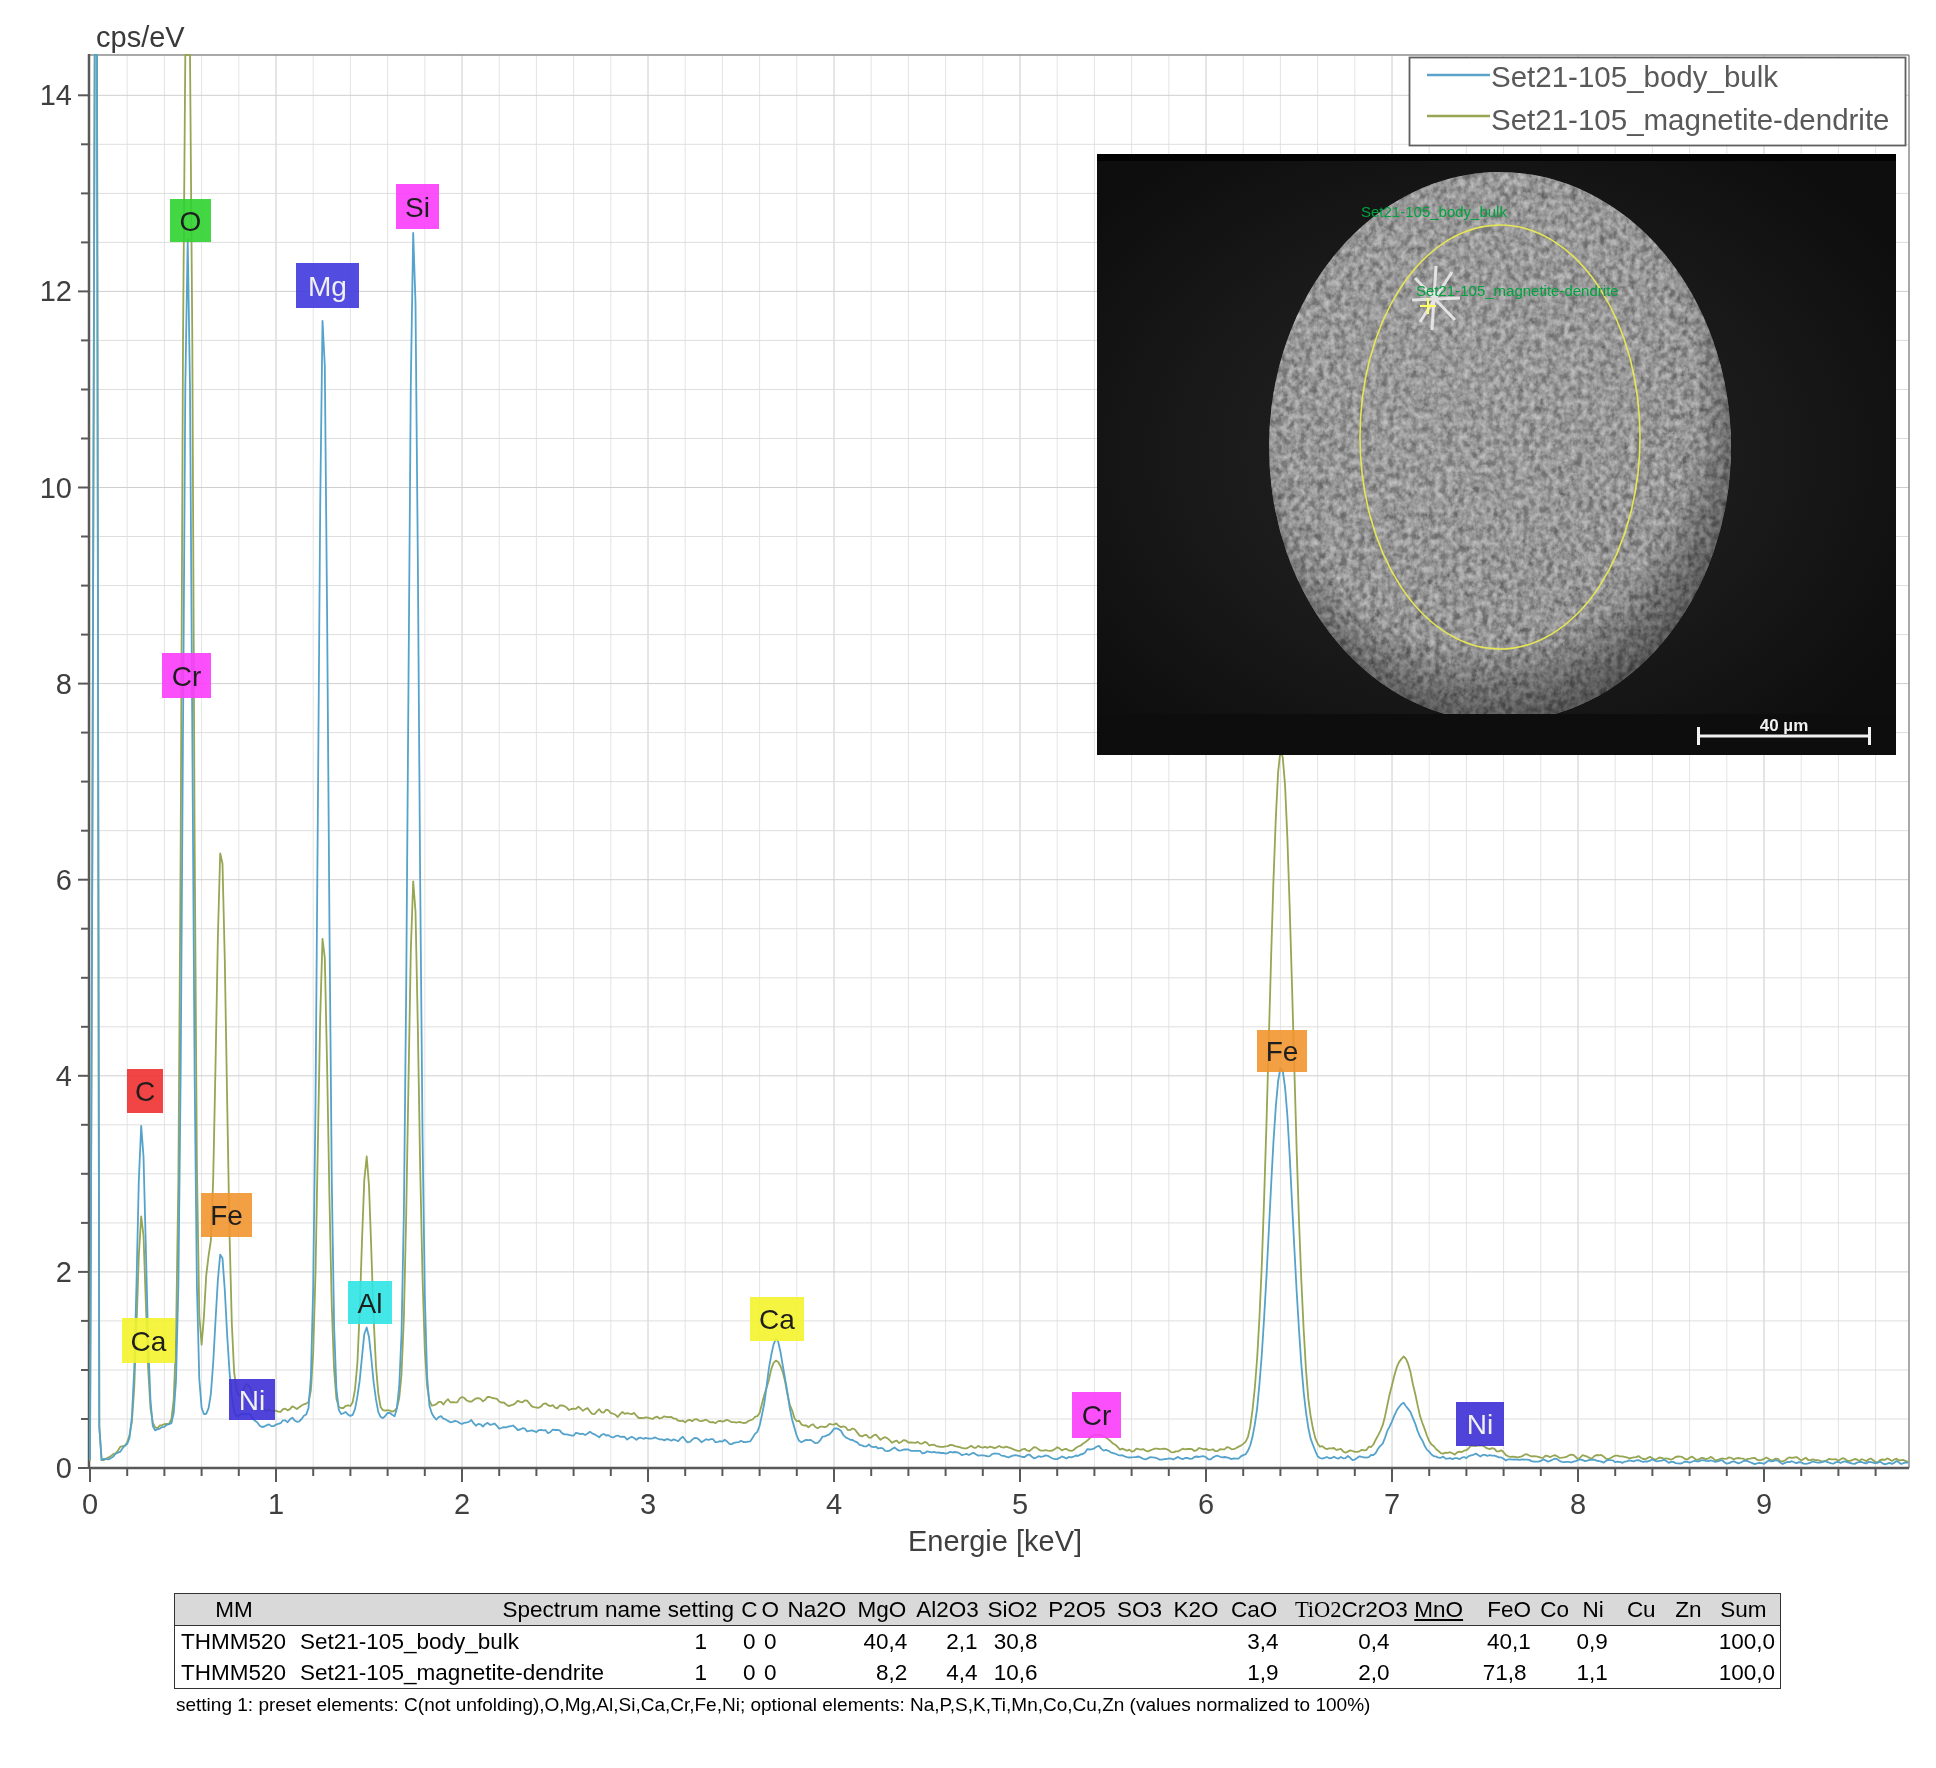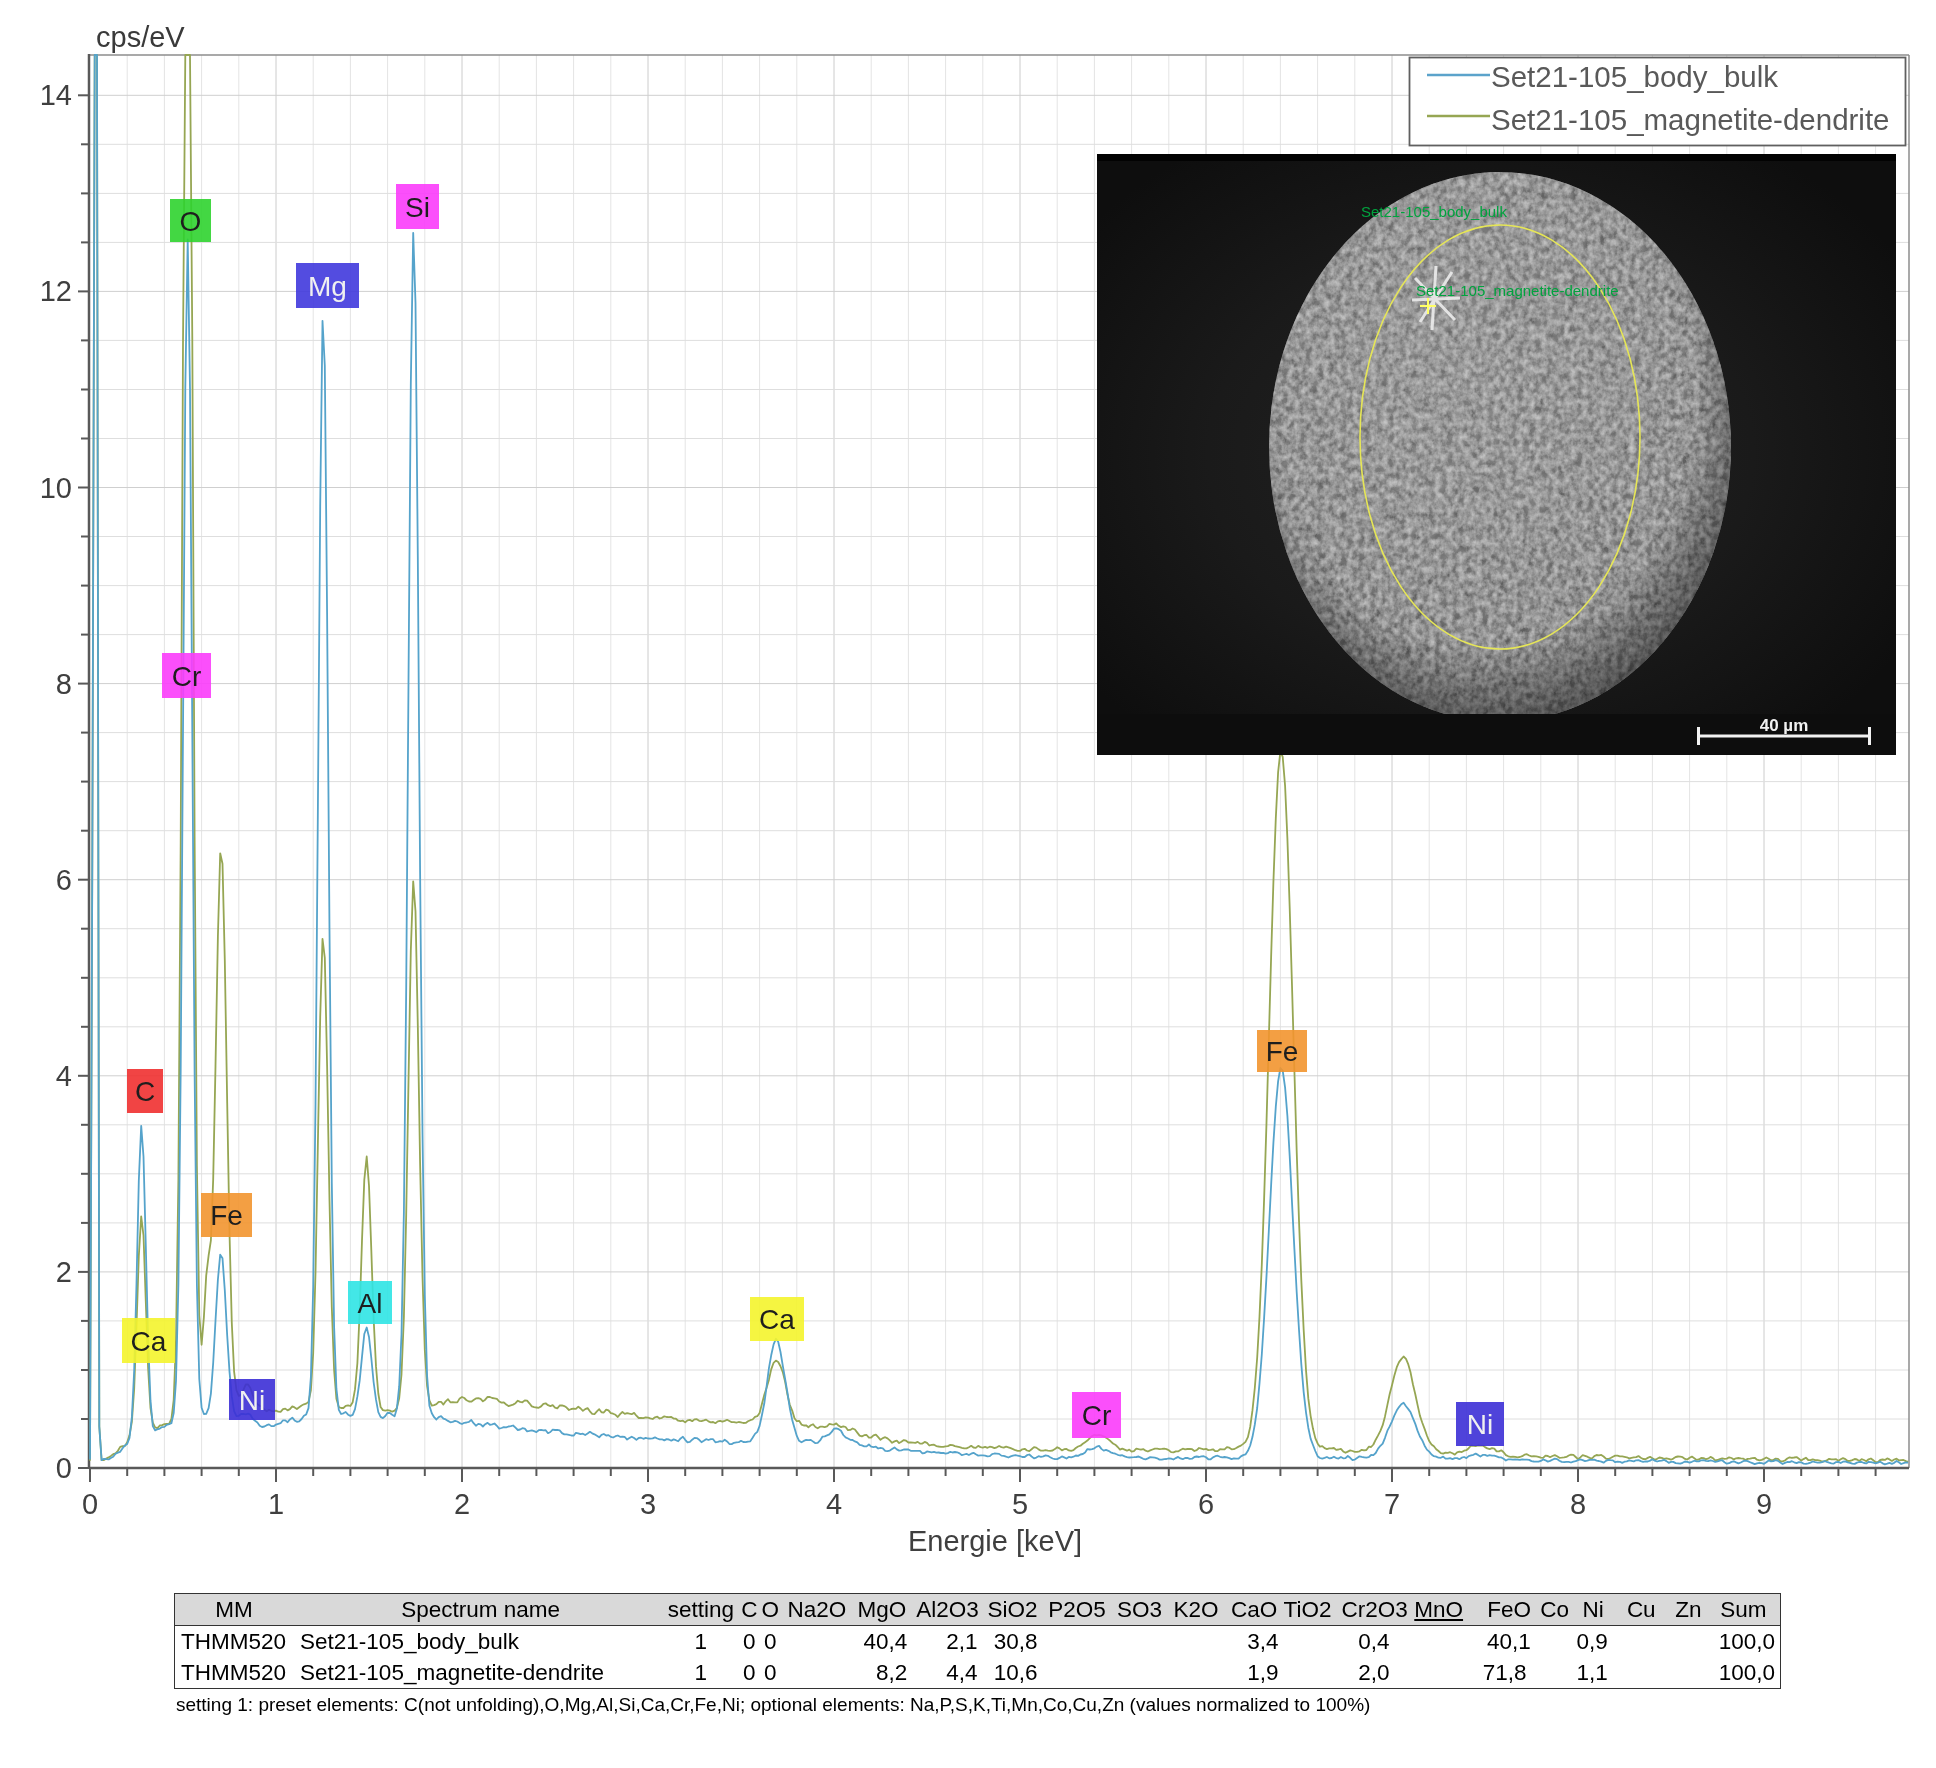--- a/index.html
+++ b/index.html
@@ -307,33 +307,33 @@
 </g>
 <text x="1784" y="731" text-anchor="middle" font-size="17" font-weight="bold" fill="#f2f2f2">40 µm</text>
 </g>
 
 <text x="995" y="1551" text-anchor="middle" font-size="29" fill="#3f3f3f">Energie [keV]</text>
 </svg></div>
 <table class="dt">
       <tbody>
 <tr class="hd">
           <td style="width:118px;text-align:center;">MM</td>
-          <td style="width:361px;text-align:center;padding-left:7px;">Spectrum name</td>
+          <td style="width:361px;text-align:right;padding-left:7px;">Spectrum name</td>
           <td style="width:79px;text-align:center;">setting</td>
           <td style="width:18px;text-align:center;">C</td>
           <td style="width:24px;text-align:center;">O</td>
           <td style="width:69px;text-align:center;">Na2O</td>
           <td style="width:61px;text-align:center;">MgO</td>
           <td style="width:70px;text-align:center;">Al2O3</td>
           <td style="width:60px;text-align:center;">SiO2</td>
           <td style="width:69px;text-align:center;">P2O5</td>
           <td style="width:56px;text-align:center;">SO3</td>
           <td style="width:57px;text-align:center;">K2O</td>
           <td style="width:59px;text-align:center;">CaO</td>
-          <td style="width:58px;text-align:left;">TiO2</td>
+          <td style="width:58px;text-align:right;font-family:Liberation Serif, serif;">TiO2</td>
           <td style="width:53px;text-align:center;">Cr2O3</td>
           <td style="width:88px;text-align:center;text-decoration:underline;">MnO</td>
           <td style="width:53px;text-align:center;">FeO</td>
           <td style="width:38px;text-align:center;">Co</td>
           <td style="width:39px;text-align:center;">Ni</td>
           <td style="width:57px;text-align:center;">Cu</td>
           <td style="width:37px;text-align:center;">Zn</td>
           <td style="width:73px;text-align:center;">Sum</td>
         </tr>
 <tr class="">

